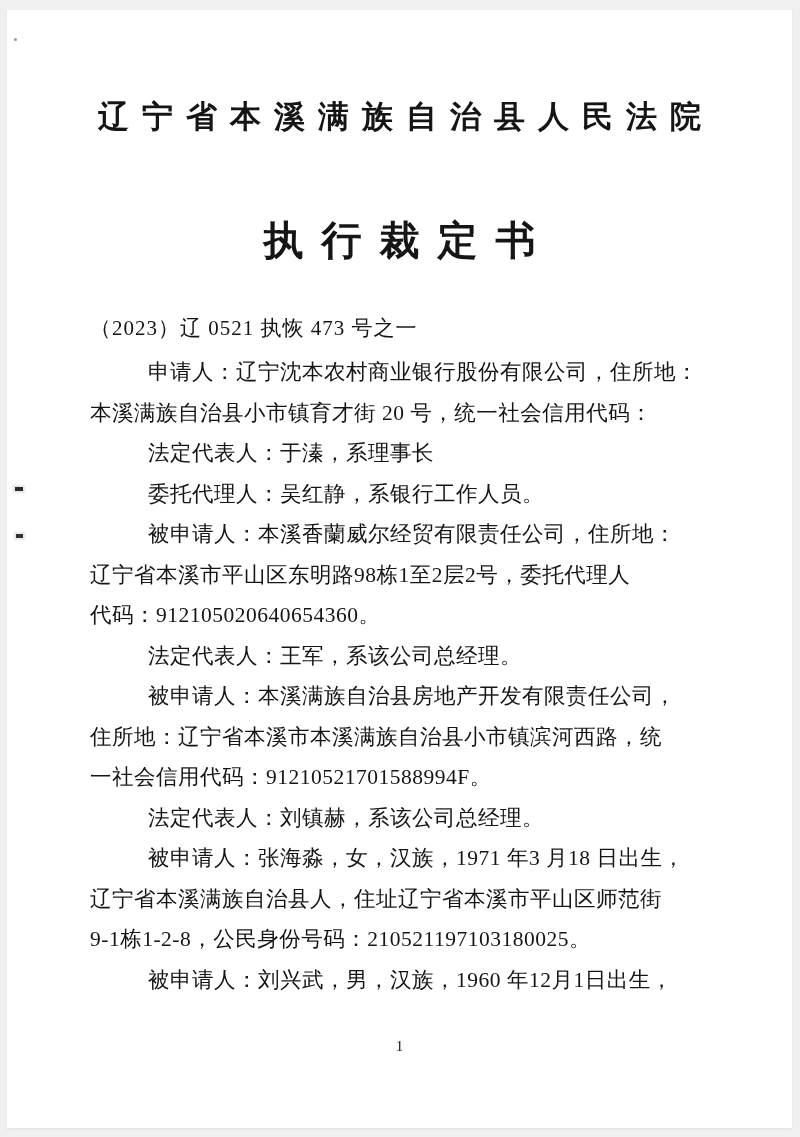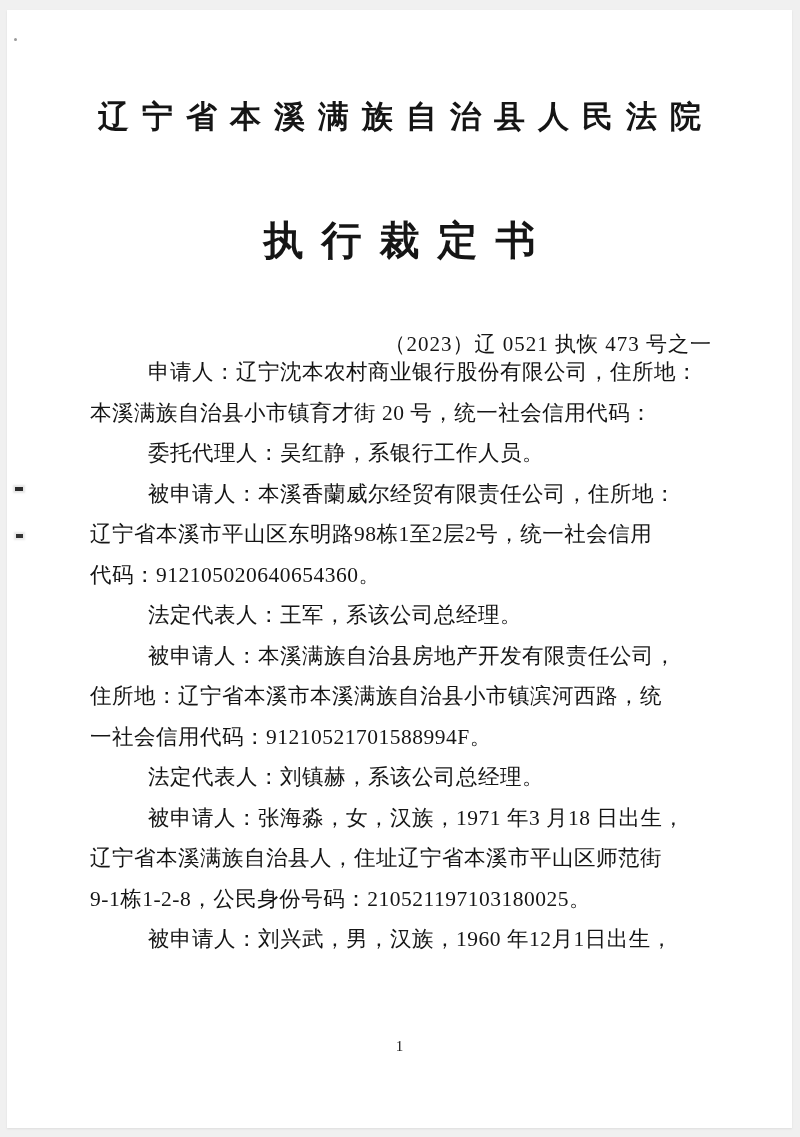--- a/index.html
+++ b/index.html
@@ -50,25 +50,24 @@
     font-weight: 700;
     letter-spacing: 18px;
     text-indent: 18px;
     white-space: nowrap;
   }
   .case-number {
     position: absolute;
     top: 304px;
     left: 83px;
     width: 622px;
-    text-align: right;
+    text-align: left;
     font-size: 21px;
     letter-spacing: 1px;
     white-space: nowrap;
-    margin-top: 16px;
   }
   .doc-body {
     position: absolute;
     top: 342px;
     left: 83px;
     width: 626px;
     font-size: 21.5px;
     line-height: 40.5px;
     letter-spacing: 0.5px;
   }
@@ -123,23 +122,24 @@
 
     <div class="court-name">辽宁省本溪满族自治县人民法院</div>
 
     <div class="doc-title">执行裁定书</div>
 
     <div class="case-number">（2023）辽 0521 执恢 473 号之一</div>
 
     <div class="doc-body" id="doc-body">
         <div class="line indent">申请人：辽宁沈本农村商业银行股份有限公司，住所地：</div>
         <div class="line">本溪满族自治县小市镇育才街 20 号，统一社会信用代码：</div>
+        <div class="line indent">法定代表人：于溱，系理事长</div>
         <div class="line indent">委托代理人：吴红静，系银行工作人员。</div>
         <div class="line indent">被申请人：本溪香蘭威尔经贸有限责任公司，住所地：</div>
-        <div class="line">辽宁省本溪市平山区东明路98栋1至2层2号，统一社会信用</div>
+        <div class="line">辽宁省本溪市平山区东明路98栋1至2层2号，委托代理人</div>
         <div class="line">代码：912105020640654360。</div>
         <div class="line indent">法定代表人：王军，系该公司总经理。</div>
         <div class="line indent">被申请人：本溪满族自治县房地产开发有限责任公司，</div>
         <div class="line">住所地：辽宁省本溪市本溪满族自治县小市镇滨河西路，统</div>
         <div class="line">一社会信用代码：91210521701588994F。</div>
         <div class="line indent">法定代表人：刘镇赫，系该公司总经理。</div>
         <div class="line indent">被申请人：张海淼，女，汉族，1971 年3 月18 日出生，</div>
         <div class="line">辽宁省本溪满族自治县人，住址辽宁省本溪市平山区师范街</div>
         <div class="line">9-1栋1-2-8，公民身份号码：210521197103180025。</div>
         <div class="line indent">被申请人：刘兴武，男，汉族，1960 年12月1日出生，</div>

